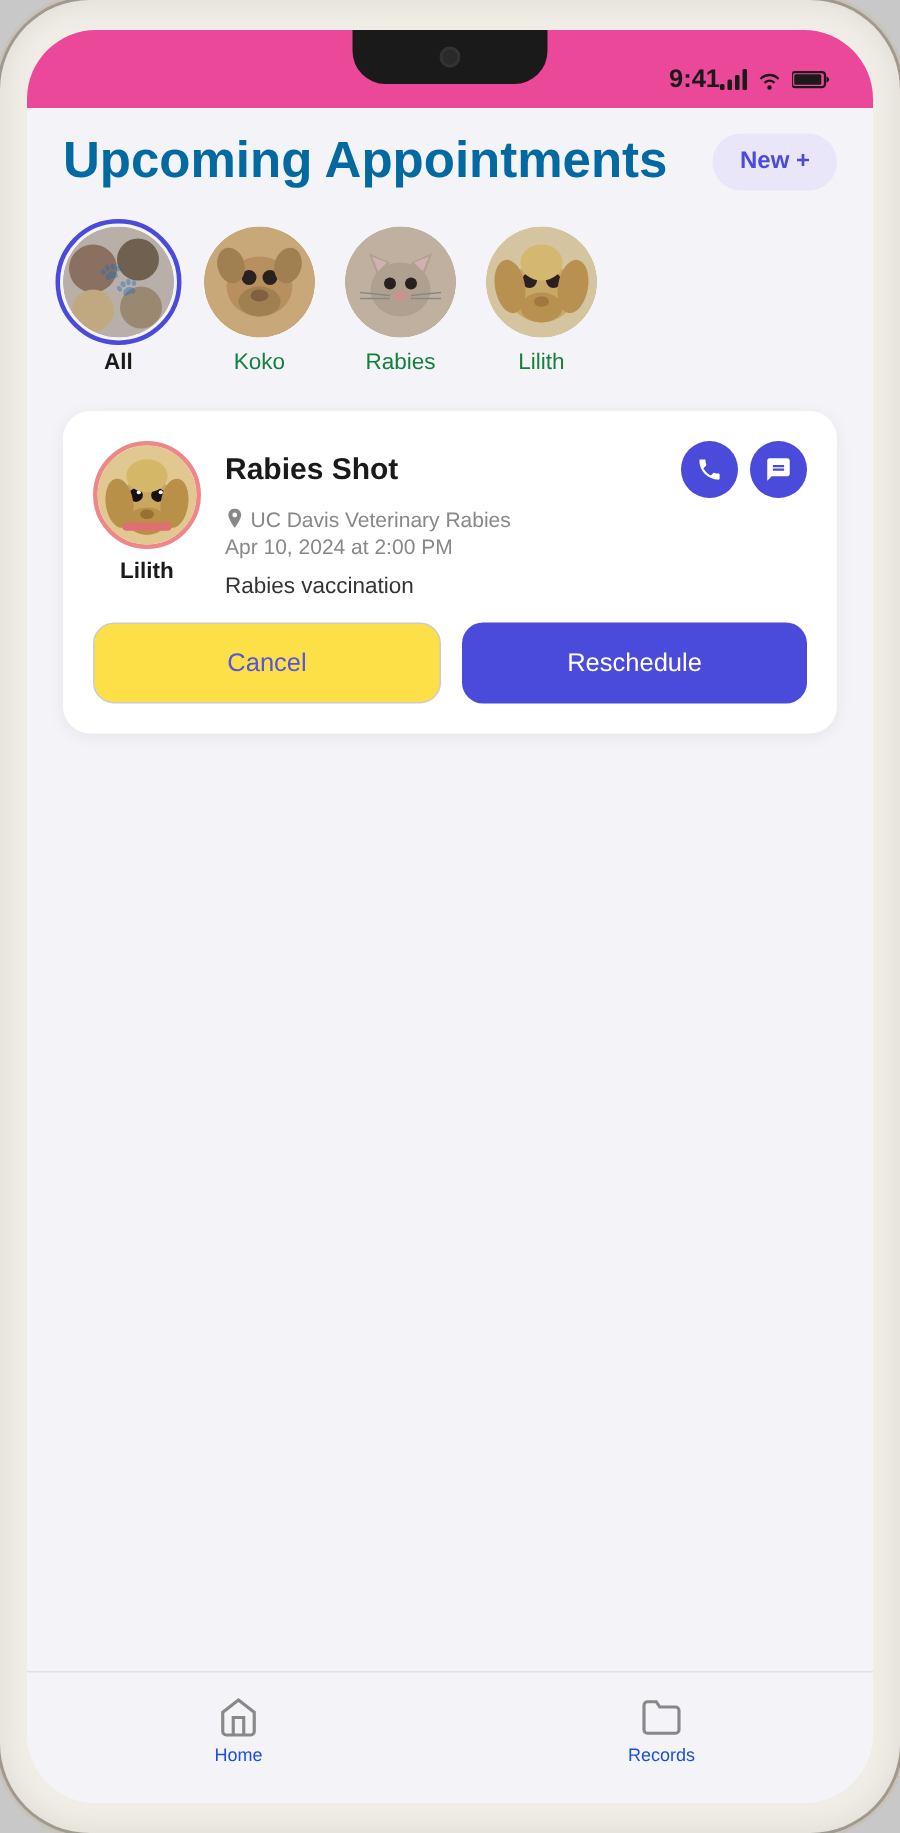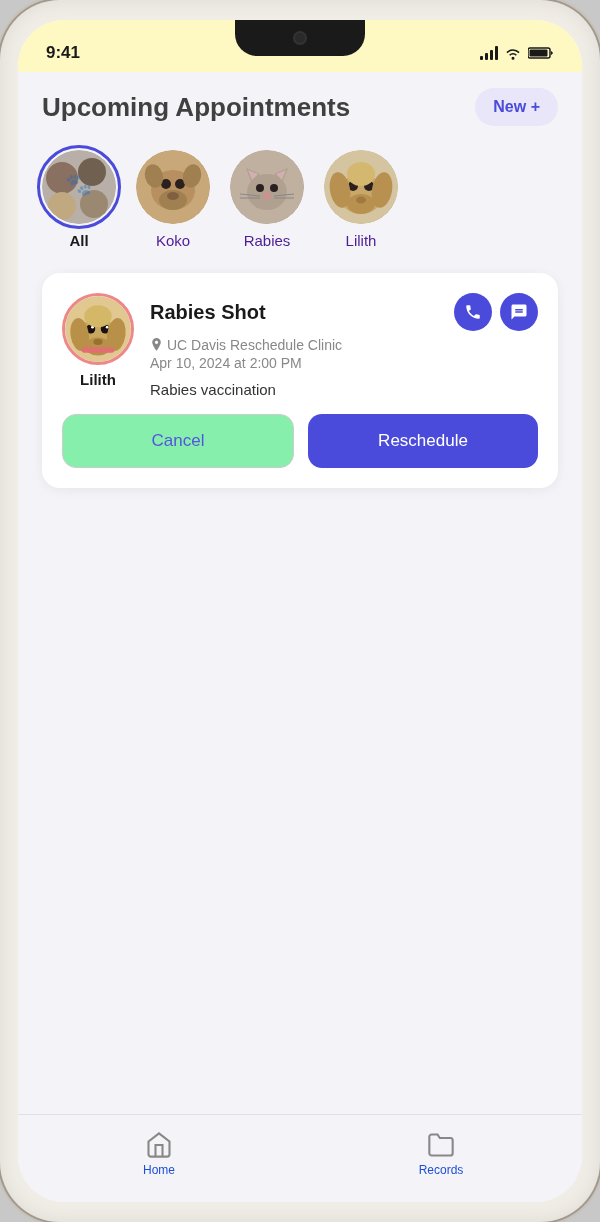--- a/index.html
+++ b/index.html
@@ -25,25 +25,25 @@
       top: 20px; left: 18px; right: 18px; bottom: 20px;
       background: #f4f4f8;
       border-radius: 46px;
       overflow: hidden;
       display: flex;
       flex-direction: column;
     }
     
     .status-bar {
       display: flex;
-      justify-content: space-between;
+      justify-content: flex-end;
       align-items: center;
       padding: 14px 28px 0;
       height: 52px;
-      background: #fef9c3;
+      background: #ec4899;
       position: relative;
       z-index: 10;
     }
     .status-time {
       font-size: 17px;
       font-weight: 600;
       color: #1a1a1a;
     }
     .status-icons {
       display: flex;
@@ -91,23 +91,23 @@
       background: #f4f4f8;
     }
     
     .header {
       display: flex;
       justify-content: space-between;
       align-items: center;
       margin-bottom: 24px;
     }
     .header-title {
-      font-size: 26px;
+      font-size: 34px;
       font-weight: 700;
-      color: #404040;
+      color: #0369a1;
     }
     .new-button {
       background: #e8e6f8;
       color: #4a4adb;
       border: none;
       border-radius: 24px;
       padding: 10px 18px;
       font-size: 16px;
       font-weight: 600;
       cursor: pointer;
@@ -145,21 +145,21 @@
       height: 100%;
       border-radius: 50%;
       display: flex;
       align-items: center;
       justify-content: center;
       font-size: 28px;
       overflow: hidden;
     }
     .pet-label {
       font-size: 15px;
-      color: #4c1d95;
+      color: #15803d;
       font-weight: 400;
     }
     .pet-label.active {
       font-weight: 700;
       color: #1a1a1a;
     }
     
     .appointment-card {
       background: #ffffff;
       border-radius: 18px;
@@ -250,21 +250,21 @@
     .card-buttons {
       display: flex;
       gap: 14px;
       margin-top: 16px;
     }
     .btn-cancel {
       flex: 1;
       padding: 16px;
       border: 1.5px solid #ccc;
       border-radius: 14px;
-      background: #86efac;
+      background: #fde047;
       color: #5555dd;
       font-size: 17px;
       font-weight: 500;
       cursor: pointer;
     }
     .btn-reschedule {
       flex: 1;
       padding: 16px;
       border: none;
       border-radius: 14px;
@@ -479,21 +479,21 @@
                     <path d="M20 2H4c-1.1 0-2 .9-2 2v18l4-4h14c1.1 0 2-.9 2-2V4c0-1.1-.9-2-2-2zm-3 11H7v-2h10v2zm0-3H7V8h10v2z"></path>
                   </svg>
                 </button>
               </div>
             </div>
             <div class="card-location">
 
               <svg width="13" height="15" viewBox="0 0 24 28" fill="#888" style="flex-shrink:0;margin-top:1px">
                 <path d="M12 0C7.6 0 4 3.6 4 8c0 5.5 8 16 8 16s8-10.5 8-16c0-4.4-3.6-8-8-8zm0 11c-1.7 0-3-1.3-3-3s1.3-3 3-3 3 1.3 3 3-1.3 3-3 3z"></path>
               </svg>
-              <span>UC Davis Reschedule Clinic</span>
+              <span>UC Davis Veterinary Rabies</span>
             </div>
             <div class="card-datetime">Apr 10, 2024  at  2:00 PM</div>
             <div class="card-description">Rabies vaccination</div>
           </div>
         </div>
 
         <div class="card-buttons">
           <button class="btn-cancel">Cancel</button>
           <button class="btn-reschedule">Reschedule</button>
         </div>

